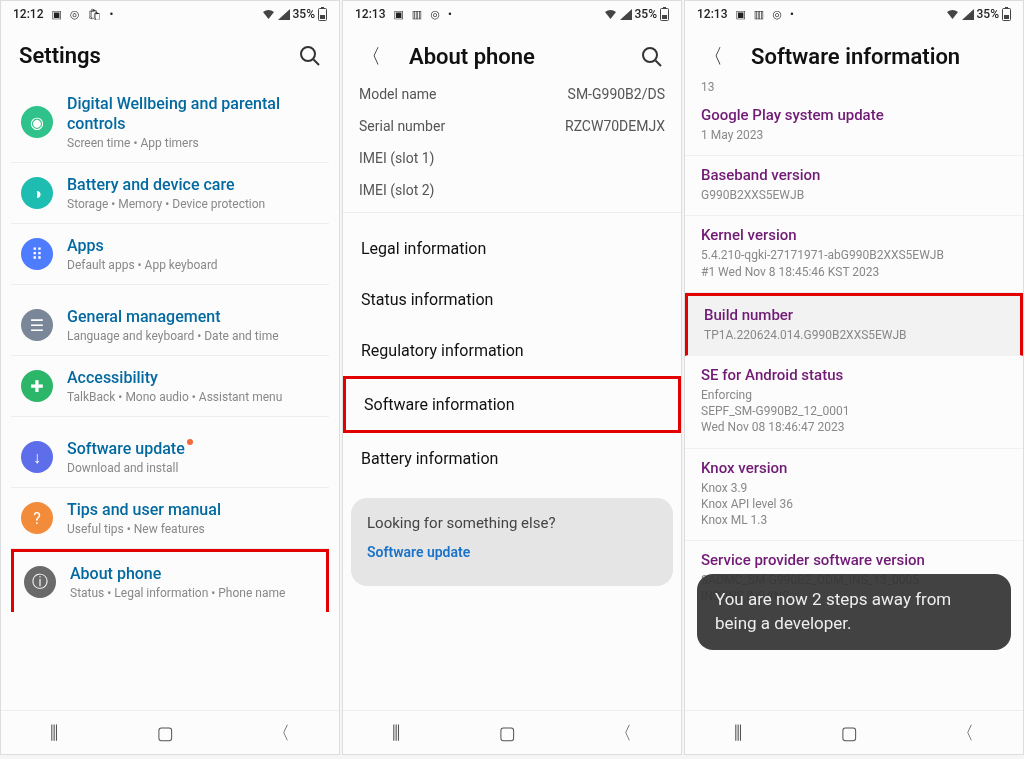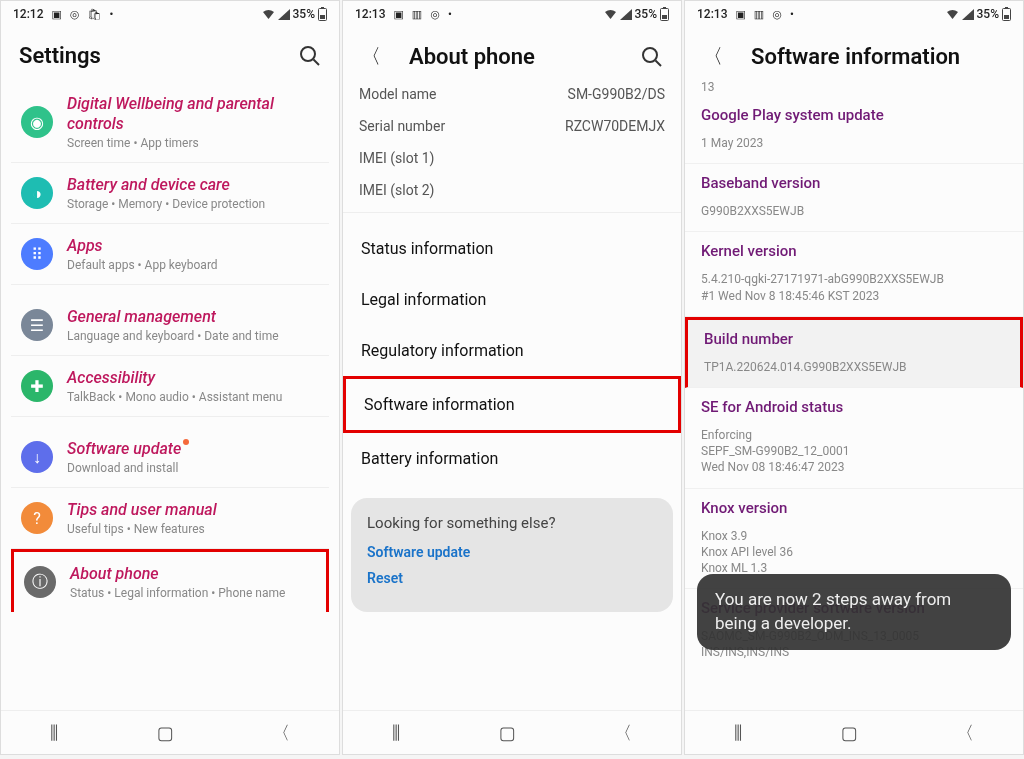--- a/index.html
+++ b/index.html
@@ -61,21 +61,21 @@
   }
   .ic-green { background: #2fc28a; }
   .ic-teal { background: #1ebdb2; }
   .ic-blue { background: #4d7cff; }
   .ic-gray { background: #7a8798; }
   .ic-green2 { background: #2bb66a; }
   .ic-blue2 { background: #5e6eeb; }
   .ic-orange { background: #f28b3a; }
   .ic-dark { background: #6a6a6a; }
   .setting-text { flex: 1; }
-  .setting-title { font-size: 16px; color: #be185d; font-weight: 500; line-height: 1.25; font-style: italic; }
+  .setting-title { font-size: 16px; color: #0369a1; font-weight: 500; line-height: 1.25; }
   .setting-sub { font-size: 12px; color: #888; margin-top: 2px; }
   .dot-badge { display:inline-block; width:6px; height:6px; background:#f5693b; border-radius:50%; vertical-align: top; margin-left:2px;}
   .highlight { border: 3px solid #e30000; }
   
   .kv-row {
     display: flex;
     justify-content: space-between;
     padding: 8px 16px;
     font-size: 14px;
     color: #666;
@@ -92,21 +92,21 @@
     margin: 14px 8px;
     border-radius: 16px;
     padding: 16px 16px;
   }
   .suggest-title { font-size: 15px; color: #444; margin-bottom: 12px; }
   .suggest-link { font-size: 14px; color: #1a73c9; font-weight: 600; margin: 10px 0; }
   
   .info-block { padding: 10px 16px 12px 16px; border-bottom: 1px solid #f0f0f0; }
   .info-block:last-child { border-bottom: none; }
   .info-title { font-size: 15px; color: #701a75; font-weight: 500; }
-  .info-sub { font-size: 12px; color: #888; margin-top: 11px; line-height: 1.35; }
+  .info-sub { font-size: 12px; color: #888; margin-top: 3px; line-height: 1.35; }
   .small-top { font-size: 12px; color: #888; padding: 2px 16px; }
   
   .toast {
     position: absolute;
     bottom: 104px;
     left: 12px; right: 12px;
     background: rgba(50,50,50,0.92);
     color: #eee;
     font-size: 17px;
     padding: 14px 18px;
@@ -291,30 +291,29 @@
     <div class="kv-row">
       <span class="k">IMEI (slot 1)</span>
       <span class="v"></span>
     </div>
     <div class="kv-row" style="border-bottom:1px solid #eee; padding-bottom:14px;">
       <span class="k">IMEI (slot 2)</span>
       <span class="v"></span>
     </div>
 
     <div style="height:10px"></div>
+    <div class="list-item">Legal information</div>
     <div class="list-item">Status information</div>
-    <div class="list-item">Legal information</div>
     <div class="list-item">Regulatory information</div>
     <div class="list-item highlight">Software information</div>
     <div class="list-item">Battery information</div>
 
     <div class="suggest-box">
       <div class="suggest-title">Looking for something else?</div>
       <div class="suggest-link">Software update</div>
-      <div class="suggest-link">Reset</div>
     </div>
   </div>
 
   <div class="nav-bar">
     <span class="nav-btn">⫼</span>
     <span class="nav-btn">▢</span>
     <span class="nav-btn">〈</span>
   </div>
 </div>
 

